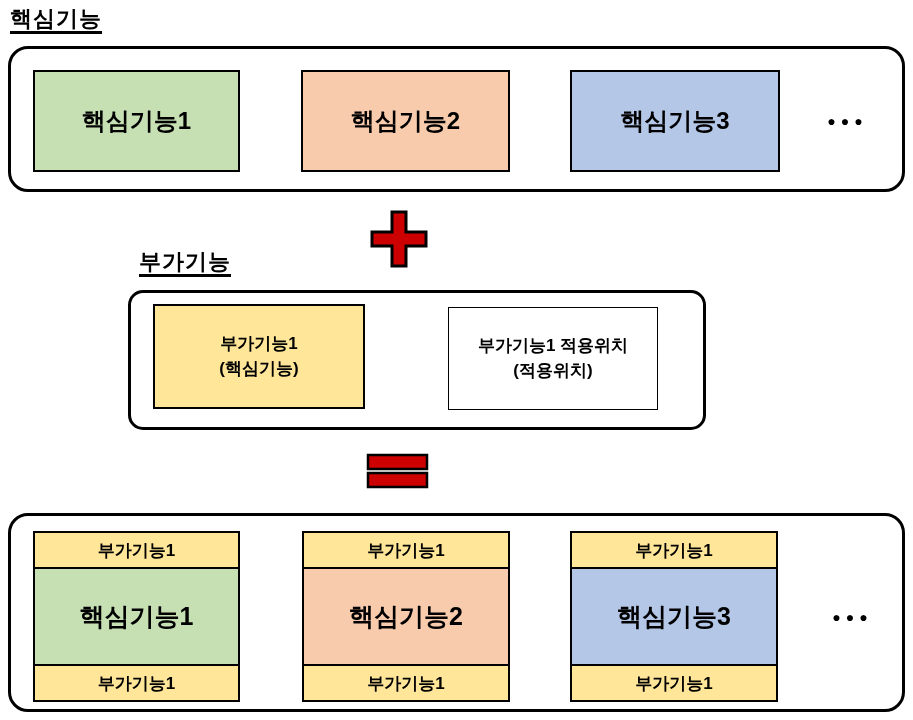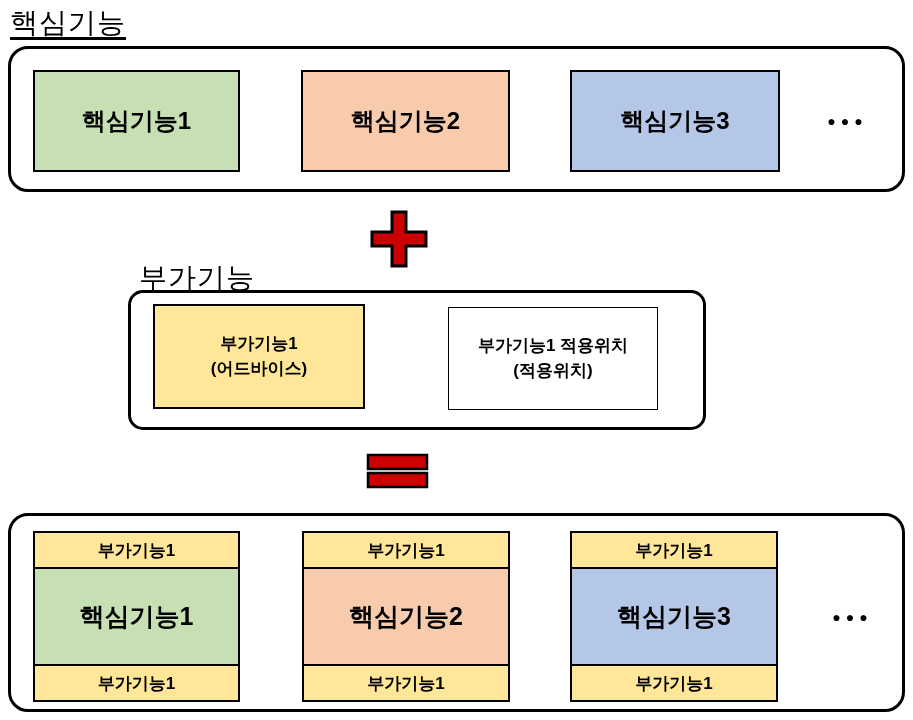--- a/index.html
+++ b/index.html
@@ -2,21 +2,21 @@
 <html><head>
 <meta charset="utf-8">
 <style>
   * { margin:0; padding:0; box-sizing:border-box; }
   html,body { background:#ffffff; }
   body { font-family:"Liberation Sans","DejaVu Sans",sans-serif; color:#000; }
   .page { position:relative; width:913px; height:720px; background:#ffffff; overflow:hidden; }
   .abs { position:absolute; }
 
   .section-title {
-    font-weight:normal; font-size:28px; letter-spacing:1px;
+    font-weight:bold; font-size:22px; letter-spacing:1px;
     text-decoration:underline; text-decoration-thickness:2.5px; text-underline-offset:5px;
   }
 
   .round-container {
     border:3px solid #000; border-radius:20px; background:#ffffff;
   }
   .round-container.addon { border-radius:15px; }
 
   .core-box {
     border:2px solid #000;
@@ -70,27 +70,27 @@
   </div>
   <div class="abs core-box" style="left: 570px; top: 70px; width: 210px; height: 102px; background: rgb(180, 199, 231);">
     <span class="lbl">핵심기능3</span>
   </div>
   <div class="abs dots" style="left:800px; top:70px; width:90px; height:102px;">●●●</div>
 
   <svg class="abs" style="left:369px; top:209px;" width="60" height="60" viewBox="0 0 60 60">
     <path d="M23 3 h14 v20 h20 v14 h-20 v20 h-14 v-20 h-20 v-14 h20 z" stroke="#000000" stroke-width="3" fill="#cc0000"></path>
   </svg>
 
-  <div class="abs section-title" style="left:139px; top:247px;margin-top:12px;">부가기능</div>
+  <div class="abs section-title" style="left:139px; top:247px;">부가기능</div>
 
   <div class="abs round-container addon" style="left:128px; top:290px; width:578px; height:140px;"></div>
 
   <div class="abs small-box" style="left: 153px; top: 304px; width: 212px; height: 105px; background: rgb(255, 230, 153);">
     <span>부가기능1</span>
-    <span>(어드바이스)</span>
+    <span>(핵심기능)</span>
   </div>
   <div class="abs small-box thin" style="left: 448px; top: 307px; width: 210px; height: 103px; background: rgb(255, 255, 255);">
     <span>부가기능1 적용위치</span>
     <span>(적용위치)</span>
   </div>
 
   <svg class="abs" style="left:366px; top:452px;" width="64" height="38" viewBox="0 0 64 38">
     <rect x="2" y="3" width="59" height="14" stroke="#000000" stroke-width="2.5" fill="#cc0000"></rect>
     <rect x="2" y="21" width="59" height="14" stroke="#000000" stroke-width="2.5" fill="#cc0000"></rect>
   </svg>

